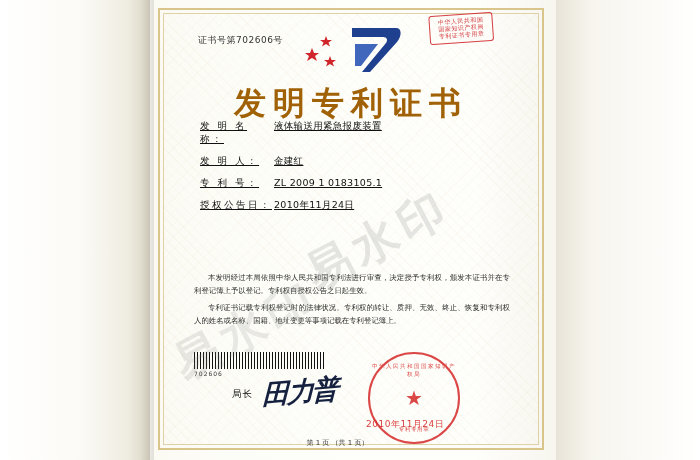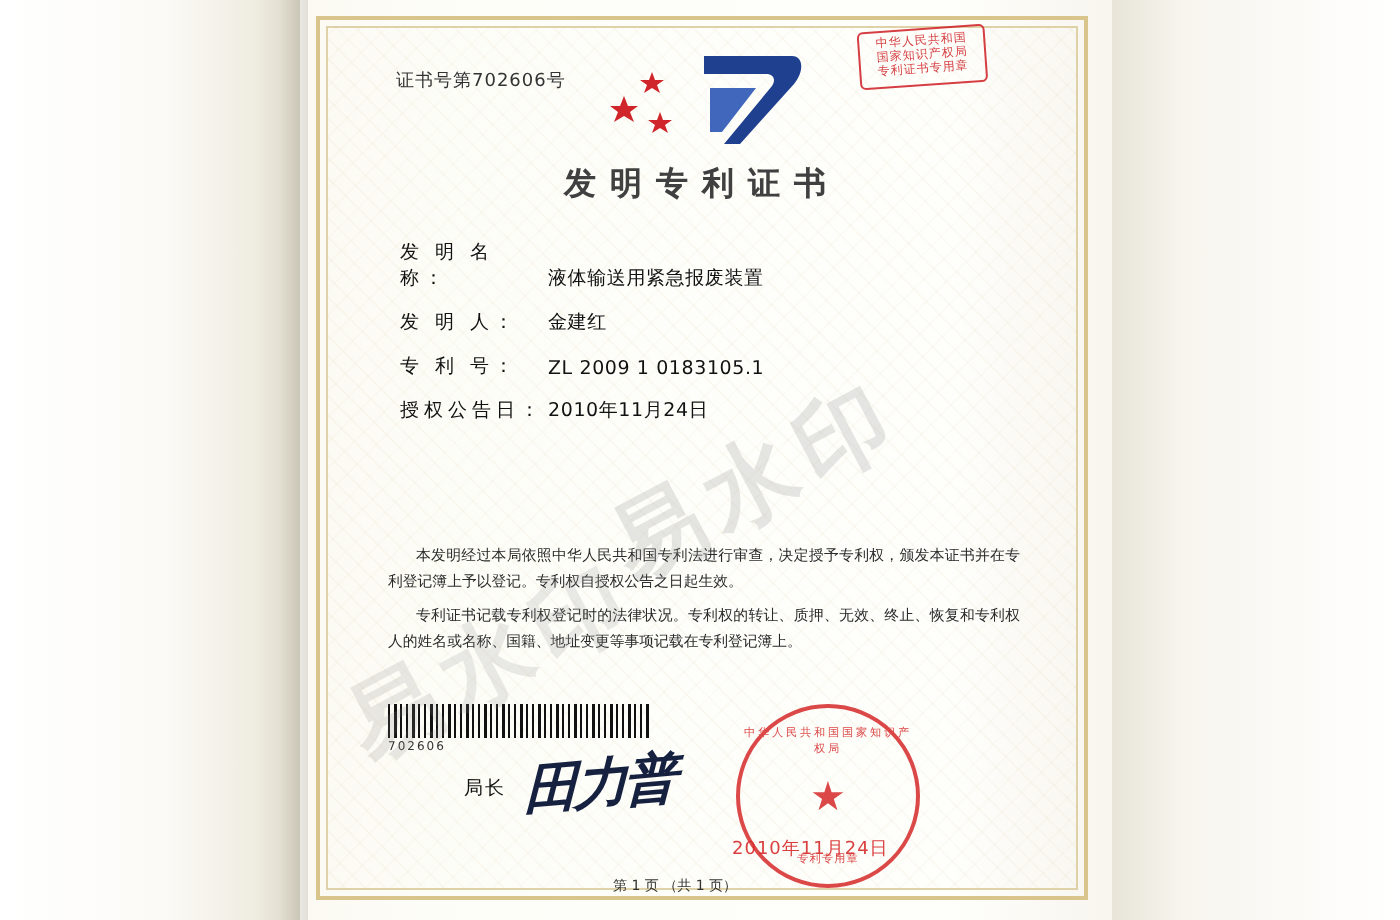--- a/index.html
+++ b/index.html
@@ -125,39 +125,40 @@
   }
 
   
   .title {
     position: absolute;
     left: 163px;
     top: 82px;
     width: 376px;
     text-align: center;
     font-family: "DejaVu Serif", "Liberation Serif", serif;
-    font-size: 16px;
+    font-size: 32px;
     font-weight: bold;
     letter-spacing: 7px;
-    color: #404040;
+    color: #a16207;
   }
 
   
   .fields {
     position: absolute;
     left: 200px;
     top: 120px;
     width: 320px;
   }
   .field-row {
     display: flex;
-    align-items: flex-end;
+    align-items: flex-start;
     margin-bottom: 9px;
     font-size: 9.5px;
     color: #111;
+    text-decoration: underline;
   }
   .field-label {
     width: 74px;
     flex: 0 0 74px;
     letter-spacing: 2.5px;
     color: #111;
   }
   .field-value {
     flex: 1;
     letter-spacing: 0.3px;

